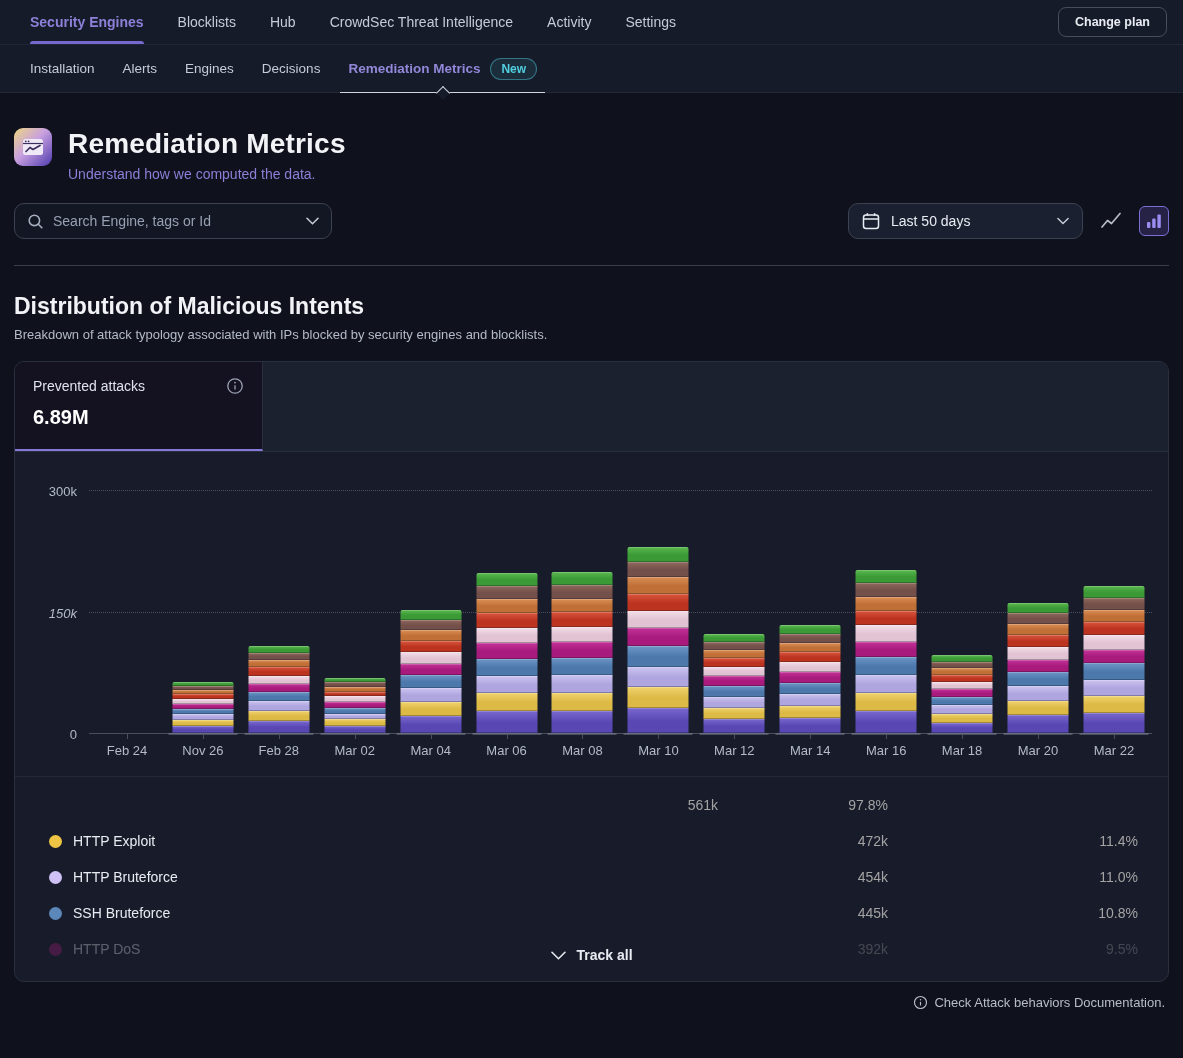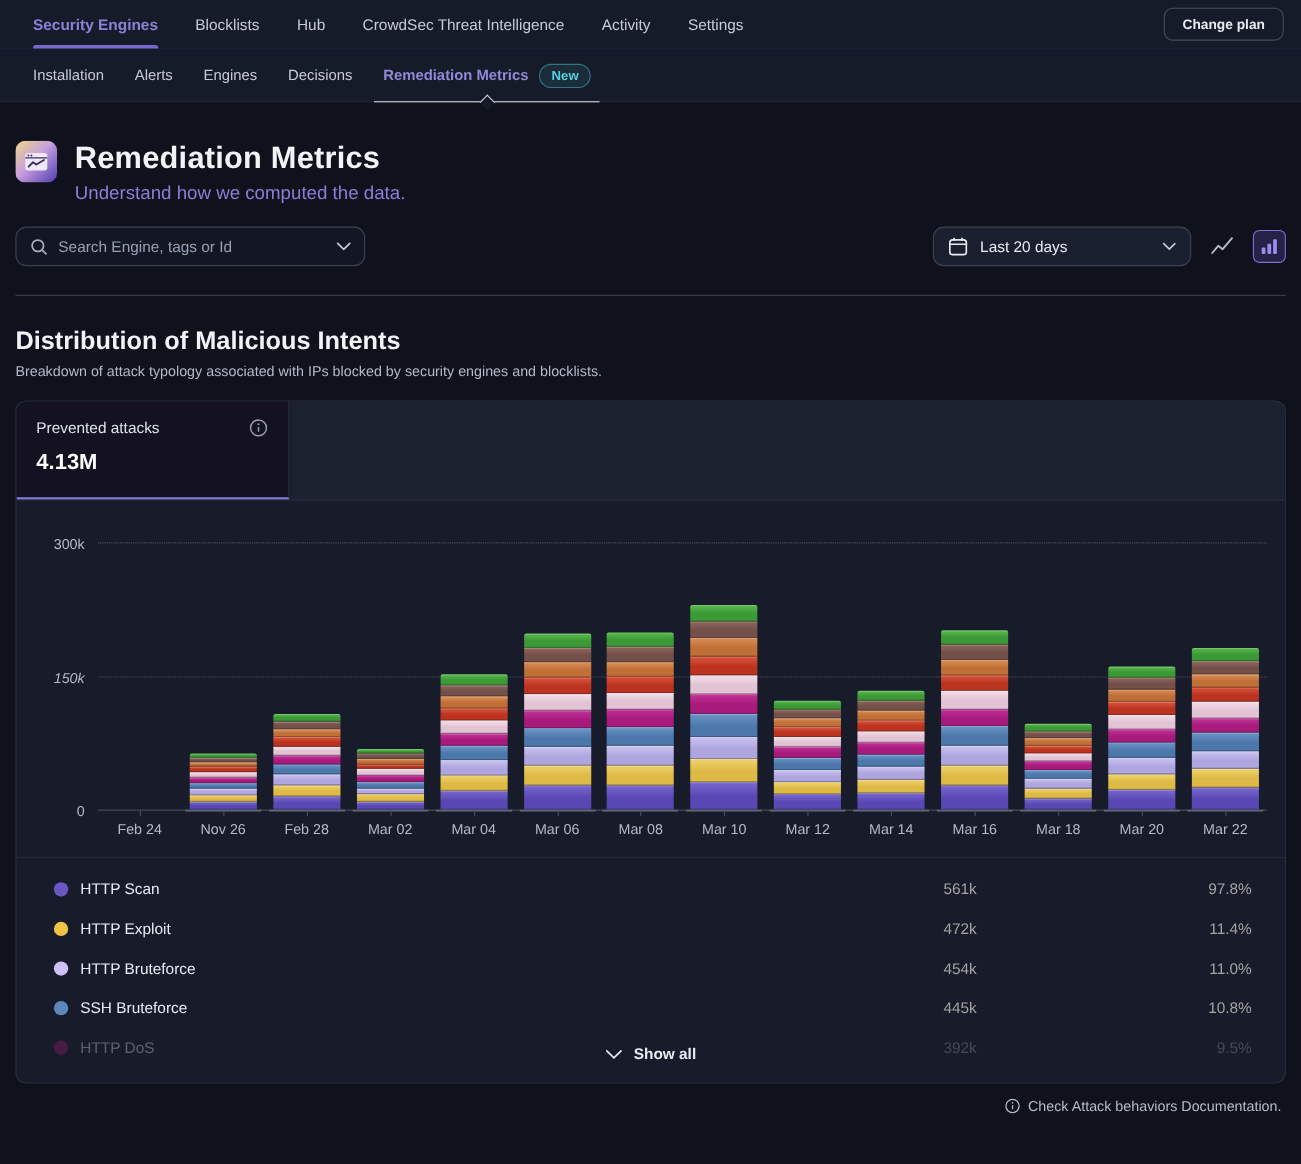--- a/index.html
+++ b/index.html
@@ -49,21 +49,21 @@
   }
   .badge {
     font-size:12px; font-weight:700; color:#52cfe0;
     background:rgba(82,207,224,.10); border:1px solid rgba(82,207,224,.45);
     padding:3px 10px; border-radius:999px;
   }
   
   .hero { padding:35px 14px 0; display:flex; gap:16px; }
   .hero-text h1 { font-size:28px; font-weight:700; color:#f2f3f7; letter-spacing:.2px; }
   .hero-text .desc { margin-top:9px; font-size:13.5px; color:#c9ced9; }
-  .hero-text .link { margin-top:6px; font-size:17px; color:#8b7fd8; cursor:pointer; text-decoration:none; display:inline-block; }
+  .hero-text .link { margin-top:6px; font-size:14px; color:#8b7fd8; cursor:pointer; text-decoration:none; display:inline-block; }
   
   .controls { display:flex; align-items:center; padding:20px 14px 0; }
   .searchbox {
     width:318px; height:36px; border:1px solid #3d4252; border-radius:10px;
     background:#131723; display:flex; align-items:center; padding:0 12px; gap:9px; cursor:text;
   }
   .searchbox .ph { flex:1; font-size:14px; color:#98a0b4; white-space:nowrap; overflow:hidden; }
   .right-controls { margin-left:auto; display:flex; align-items:center; gap:14px; }
   .datebox {
     width:235px; height:36px; border:1px solid #3d4252; border-radius:10px;
@@ -210,21 +210,21 @@
   <div class="right-controls">
     <div class="datebox">
       <span>
         <svg width="18" height="18" viewBox="0 0 18 18" fill="none" stroke="#e8ebf2" stroke-width="1.5">
           <rect x="1.5" y="3" width="15" height="13.5" rx="2.5"></rect>
           <line x1="1.5" y1="7" x2="16.5" y2="7"></line>
           <line x1="5.4" y1="1.2" x2="5.4" y2="3.8"></line>
             <line x1="12.6" y1="1.2" x2="12.6" y2="3.8"></line>
         </svg>
       </span>
-      <span class="dlabel">Last 20 days</span>
+      <span class="dlabel">Last 50 days</span>
       <span>
         <svg width="12" height="8" viewBox="0 0 13 8" fill="none" stroke="#c6cbd7" stroke-width="1.6" stroke-linecap="round">
             <path d="M1 1.3 L6.5 6.7 L12 1.3"></path>
           </svg>
       </span>
     </div>
     <button class="icon-btn">
       <svg width="24" height="24" viewBox="0 0 24 24" fill="none" stroke="currentColor" stroke-width="1.7" stroke-linecap="round" stroke-linejoin="round">
         <path d="M3 18 L3 18 L8.5 11.5 L12.5 14.5 L21 4.5"></path>
           <path d="M3 21 L21 21" stroke-opacity="0"></path>
@@ -253,21 +253,21 @@
       <div class="trow">
         <span class="tlabel">Prevented attacks</span>
         <span>
           <svg width="18" height="18" viewBox="0 0 18 18" fill="none" stroke="#9ba2b4" stroke-width="1.3">
             <circle cx="9" cy="9" r="7.2"></circle>
               <line x1="9" y1="8.2" x2="9" y2="12.6"></line>
               <circle cx="9" cy="5.6" r="0.9" fill="#9ba2b4" stroke="none"></circle>
           </svg>
         </span>
       </div>
-      <div class="tvalue">4.13M</div>
+      <div class="tvalue">6.89M</div>
     </div>
   </div>
 
   <div class="chart-area">
     <div class="plot">
       <div id="gridlines">
           <div class="grid base" style="bottom: 0px;"></div>
           <div class="ylab" style="bottom: -8px;">0</div>
           <div class="grid" style="bottom: 121.5px;"></div>
           <div class="ylab" style="bottom: 113.5px; font-style: italic;">150k</div>
@@ -473,24 +473,20 @@
         <div class="xcell">Mar 14</div>
         <div class="xcell">Mar 16</div>
         <div class="xcell">Mar 18</div>
         <div class="xcell">Mar 20</div>
         <div class="xcell">Mar 22</div>
       </div>
   </div>
 
   <div class="legend" id="legend">
     <div class="lrow">
-        <div class="lname">
-          <span class="ldot" style="background: rgb(106, 87, 196);"></span>
-          <span>HTTP Scan</span>
-        </div>
         <div class="lval">561k</div>
         <div class="lpct">97.8%</div>
       </div>
       <div class="lrow">
         <div class="lname">
           <span class="ldot" style="background: rgb(239, 196, 69);"></span>
           <span>HTTP Exploit</span>
         </div>
         <div class="lval">472k</div>
         <div class="lpct">11.4%</div>
@@ -518,21 +514,21 @@
         </div>
         <div class="lval">392k</div>
         <div class="lpct">9.5%</div>
       </div>
       <button class="show-all">
       <span>
         <svg width="15" height="9" viewBox="0 0 15 9" fill="none" stroke="#e8ebf2" stroke-width="1.6" stroke-linecap="round">
             <path d="M1 1.3 L7.5 7.7 L14 1.3"></path>
           </svg>
       </span>
-      <span>Show all</span>
+      <span>Track all</span>
     </button>
   </div>
 </div>
 
 <div class="page-footer">
   <span>
     <svg width="15" height="15" viewBox="0 0 18 18" fill="none" stroke="#b6bcc8" stroke-width="1.4">
       <circle cx="9" cy="9" r="7.2"></circle>
         <line x1="9" y1="8.2" x2="9" y2="12.6"></line>
         <circle cx="9" cy="5.6" r="0.9" fill="#b6bcc8" stroke="none"></circle>

